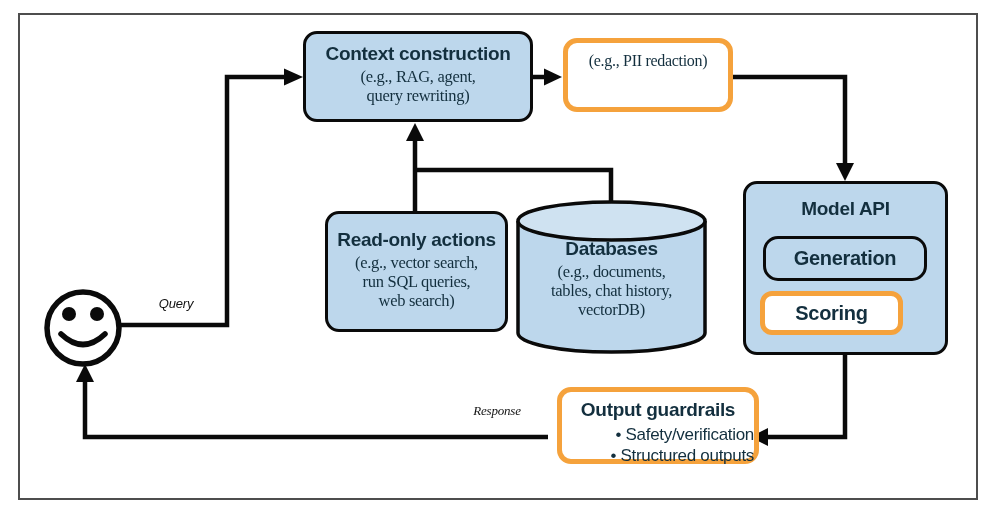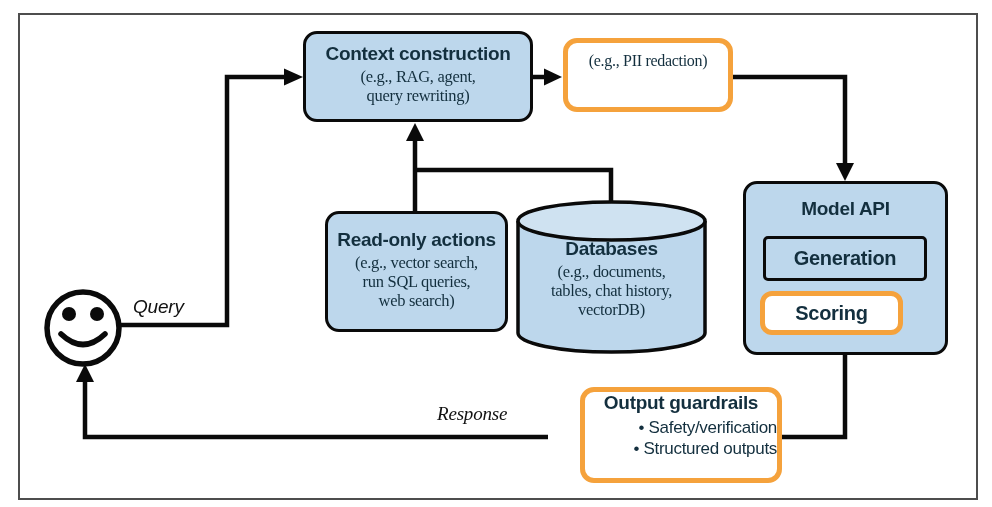--- a/index.html
+++ b/index.html
@@ -48,22 +48,22 @@
   .node .sub {
     font-size: 16.5px;
     line-height: 1.16;
     white-space: pre-line;
     margin-top: 2px;
     font-family: Liberation Serif, serif;
   }
   .flow-label {
     position: absolute;
     font-style: italic;
-    font-size: 19px;
-    text-align: left;
+    font-size: 13px;
+    text-align: center;
     color: #111;
     letter-spacing: -0.2px;
   }
   .bullets {
     list-style: none;
     margin: 3px 0 0 0;
     padding: 0 0 0 10px;
     text-align: right;
     font-size: 17px;
     line-height: 1.25;
@@ -128,42 +128,42 @@
 query rewriting)</div>
   </div>
 
   <div class="node orange" style="left:563px; top:38px; width:170px; height:74px; padding-top:7px;">
     <div class="sub" style="font-size:16px;">(e.g., PII redaction)</div>
   </div>
 
   <div class="node blue" style="left:743px; top:181px; width:205px; height:174px; padding-top:14px;">
     <div class="title">Model API</div>
   </div>
-  <div class="inner-label blue" style="left:763px; top:236px; width:164px; height:45px; border-width:3px; border-radius:5px;">
+  <div class="inner-label blue" style="left:763px; top:236px; width:164px; height:45px; border-width:3px; border-radius:15px;">
     <span>Generation</span>
   </div>
   <div class="inner-label orange" style="left:760px; top:291px; width:143px; height:44px; border-radius:12px;">
     <span>Scoring</span>
   </div>
 
   <div class="node blue" style="left:325px; top:211px; width:183px; height:121px; padding-top:15px;">
     <div class="title" style="font-size:19px;">Read-only actions</div>
     <div class="sub">(e.g., vector search,
 run SQL queries,
 web search)</div>
   </div>
 
   <div class="node" style="left:523px; top:238px; width:177px;">
     <div class="title">Databases</div>
     <div class="sub">(e.g., documents,
 tables, chat history,
 vectorDB)</div>
   </div>
 
-  <div class="node orange" style="left:580px; top:387px; width:202px; height:96px; ">
+  <div class="node orange" style="left:557px; top:387px; width:202px; height:77px; padding-top:7px;">
     <div class="title">Output guardrails</div>
     <ul class="bullets">
       <li>Safety/verification</li>
       <li>Structured outputs</li>
     </ul>
   </div>
 
   <div class="flow-label" style="left:133px; top:296px; width:86px;">Query</div>
   <div class="flow-label" style="left:437px; top:403px; width:120px;font-family:Liberation Serif, serif;">Response</div>
 

